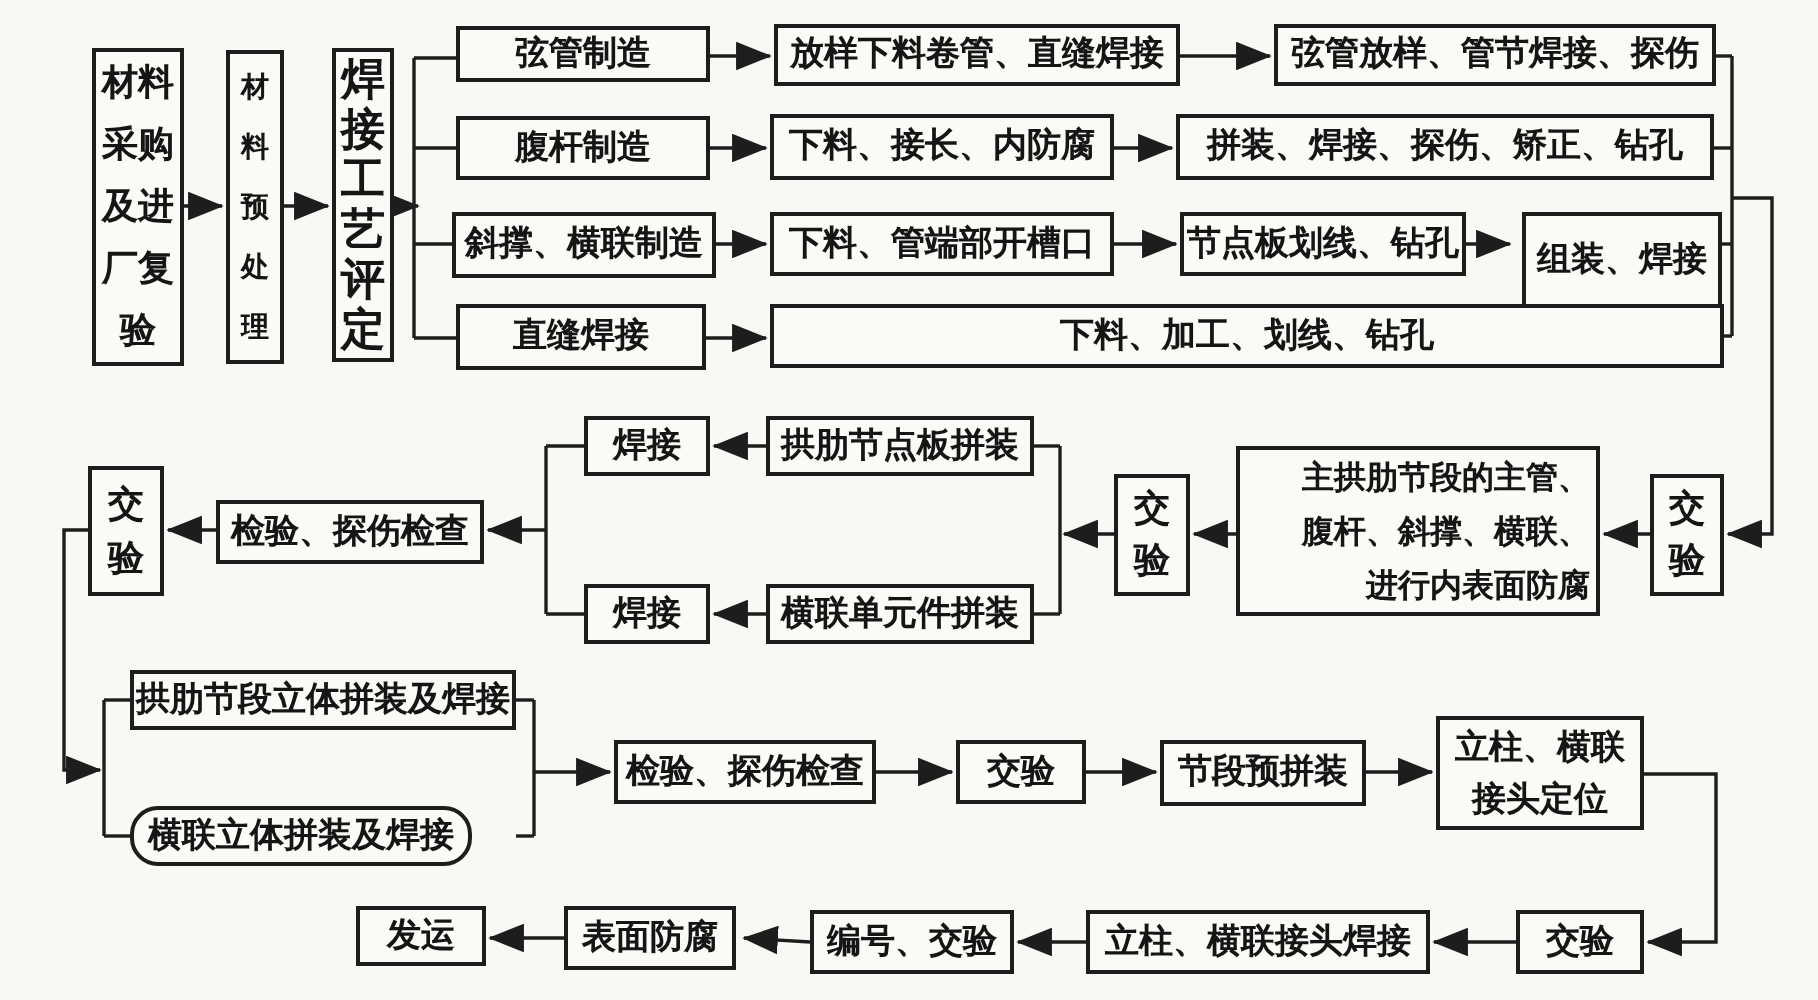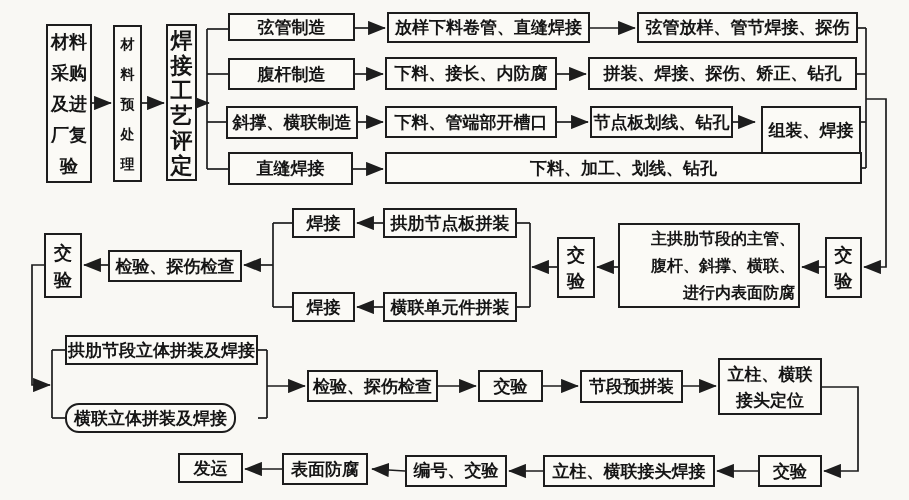--- a/index.html
+++ b/index.html
@@ -161,17 +161,17 @@
 
   <div class="node" style="left:65px;top:335px;width:193px;height:30px;">拱肋节段立体拼装及焊接</div>
   <div class="node" style="left:65px;top:403px;width:171px;height:30px;border-radius:14px;">横联立体拼装及焊接</div>
   <div class="node" style="left:307px;top:370px;width:131px;height:32px;">检验、探伤检查</div>
   <div class="node" style="left:478px;top:370px;width:65px;height:32px;">交验</div>
   <div class="node" style="left:580px;top:370px;width:103px;height:33px;text-align:center;">节段预拼装</div>
   <div class="node wrap" style="left:718px;top:358px;width:104px;height:57px;line-height:26px;">立柱、横联接头定位</div>
 
   <div class="node" style="left:758px;top:455px;width:64px;height:32px;">交验</div>
   <div class="node" style="left:543px;top:455px;width:172px;height:32px;">立柱、横联接头焊接</div>
-  <div class="node" style="left:405px;top:455px;width:102px;height:32px;font-family:Liberation Serif, serif;">编号、交验</div>
+  <div class="node" style="left:405px;top:455px;width:102px;height:32px;">编号、交验</div>
   <div class="node" style="left:282px;top:453px;width:86px;height:32px;">表面防腐</div>
   <div class="node" style="left:178px;top:453px;width:65px;height:30px;">发运</div>
 
 </div>
 
 </body></html>

